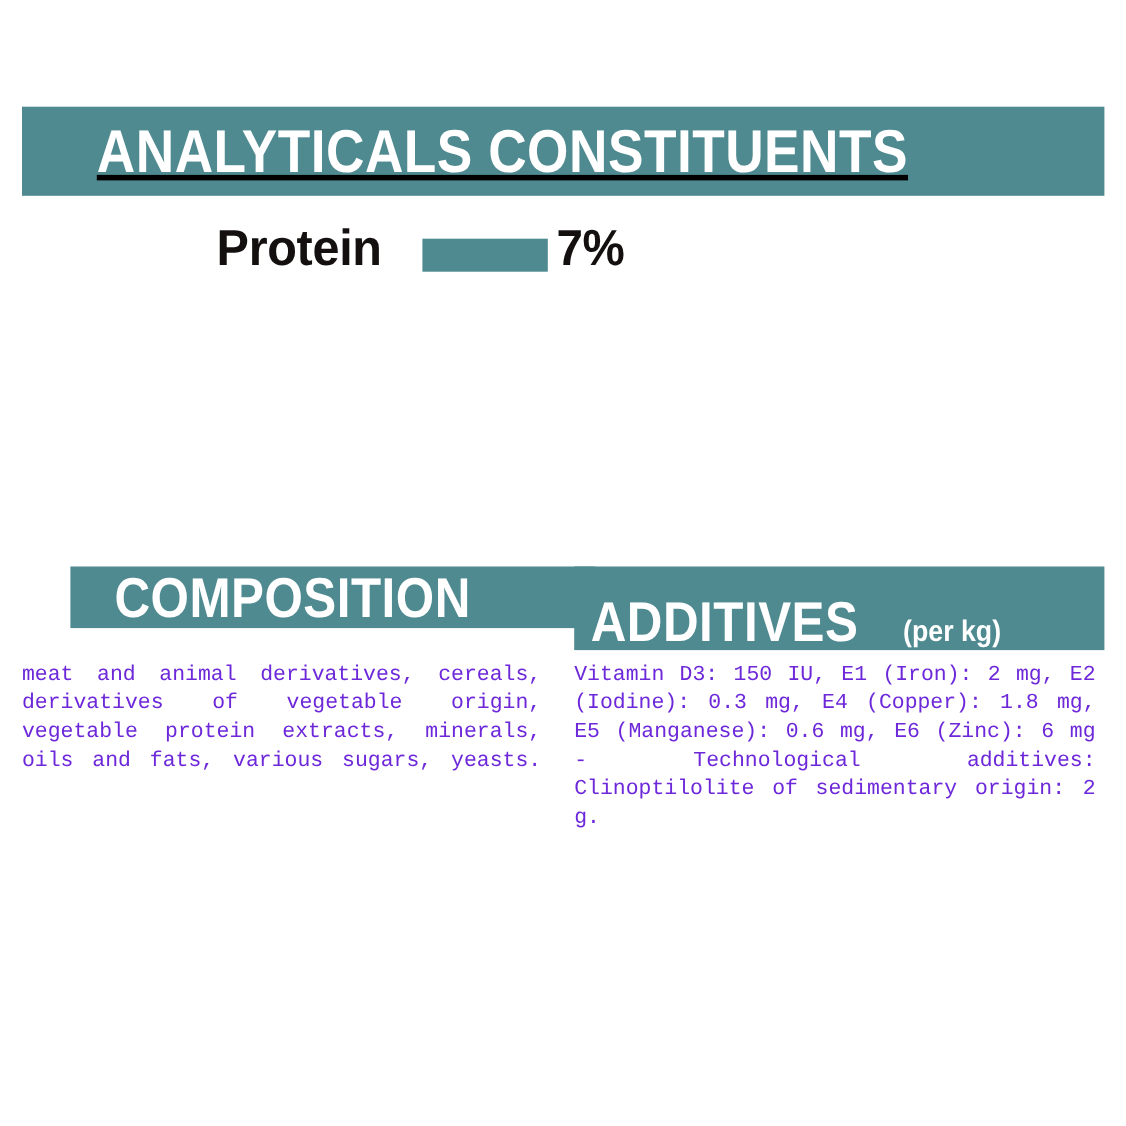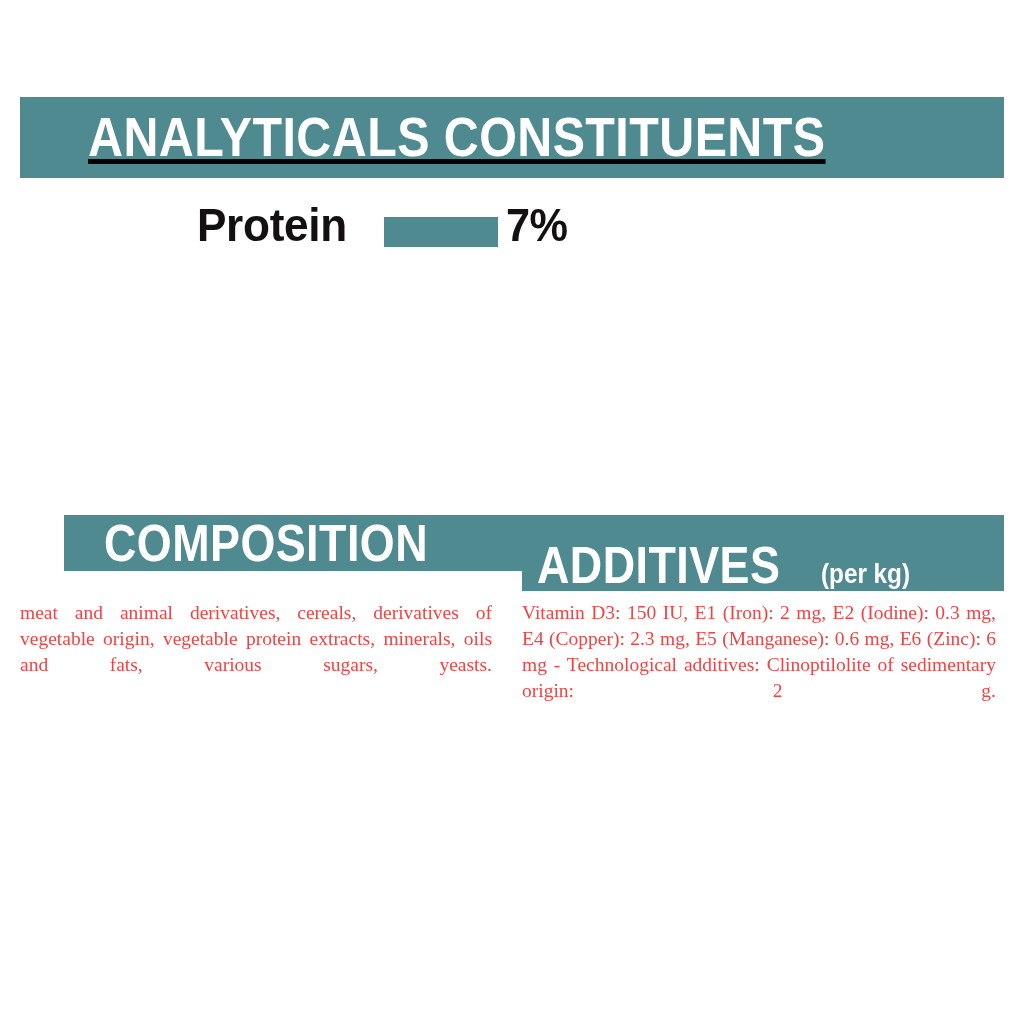--- a/index.html
+++ b/index.html
@@ -134,22 +134,22 @@
     line-height: 50px;
     letter-spacing: -0.5px;
     white-space: nowrap;
     transform: scaleX(0.94);
     transform-origin: left top;
   }
 
   
   .body-text {
     position: absolute;
-    color: #ef4444;
-    font-family: Liberation Serif, serif;
+    color: #6d28d9;
+    font-family: Liberation Mono, monospace;
     font-size: 19.5px;
     line-height: 26px;
     text-align: justify;
     text-justify: inter-word;
   }
   #composition-text {
     left: 20px;
     top: 600px;
     width: 472px;
   }
@@ -200,21 +200,21 @@
   <span>meat and animal derivatives, cereals, derivatives of vegetable origin, vegetable protein extracts, minerals, oils and fats, various sugars, yeasts.</span>
 </div>
 
 <div class="banner" id="additives-banner">
   <span class="inner">
     <span class="banner-title">ADDITIVES</span>
     <span class="banner-sub">(per kg)</span>
   </span>
 </div>
 <div class="body-text" id="additives-text">
-  <span>Vitamin D3: 150 IU, E1 (Iron): 2 mg, E2 (Iodine): 0.3 mg, E4 (Copper): 2.3 mg, E5 (Manganese): 0.6 mg, E6 (Zinc): 6 mg - Technological additives: Clinoptilolite of sedimentary origin: 2 g.</span>
+  <span>Vitamin D3: 150 IU, E1 (Iron): 2 mg, E2 (Iodine): 0.3 mg, E4 (Copper): 1.8 mg, E5 (Manganese): 0.6 mg, E6 (Zinc): 6 mg - Technological additives: Clinoptilolite of sedimentary origin: 2 g.</span>
 </div>
 
 <div id="footer-strip">
   
   
 
   
 </div>
 
 </body></html>

